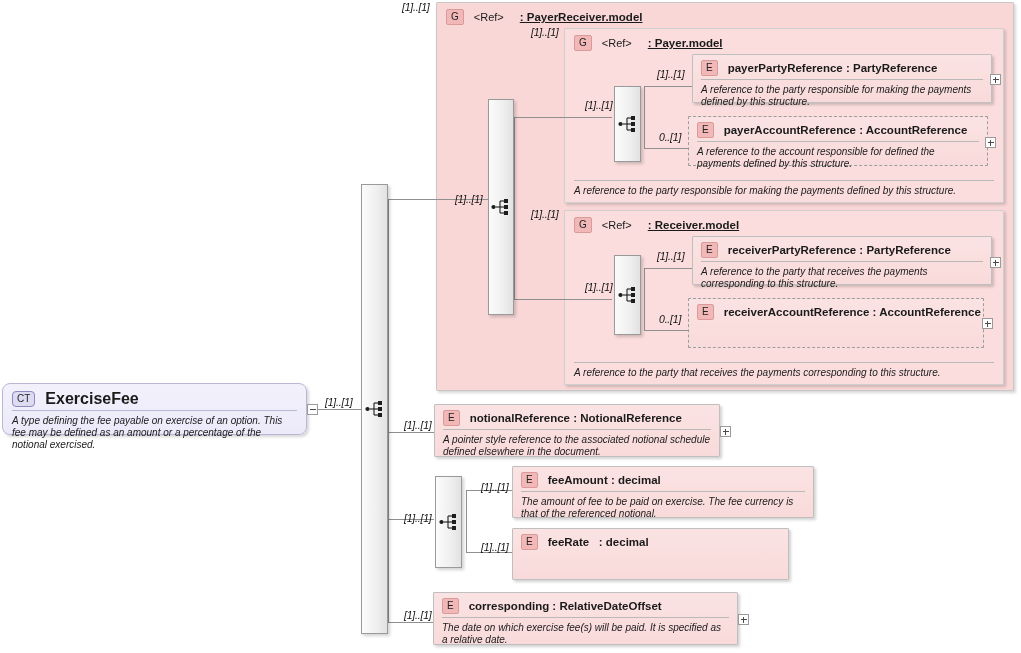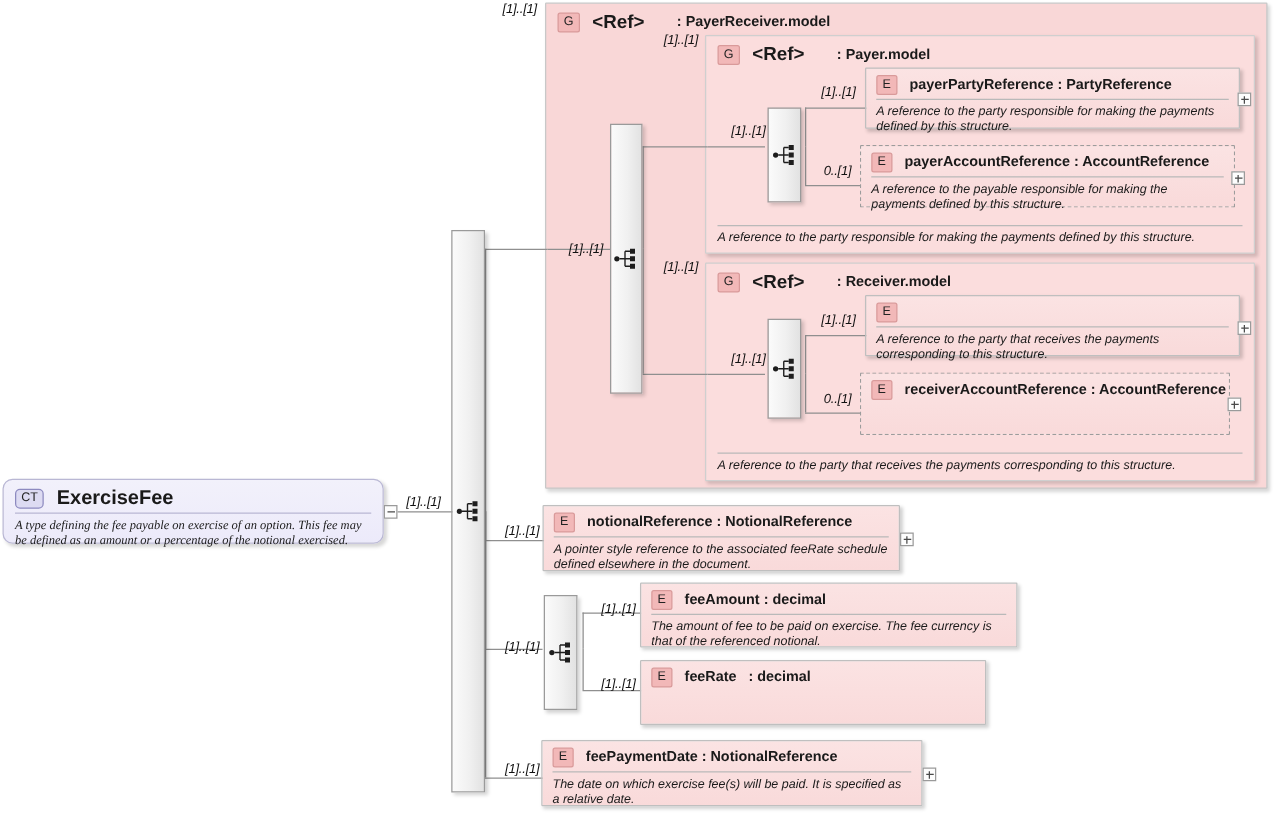--- a/index.html
+++ b/index.html
@@ -57,30 +57,31 @@
     color: #222;
     font-size: 10px;
     line-height: 12px;
     padding: 1px 4px 1px 4px;
     border-radius: 2px;
     font-family: "Liberation Sans", sans-serif;
     text-align: center;
     min-width: 15px;
   }
   .group-ref {
-    font-size: 15px;
-    font-weight: bold;
+    font-size: 11px;
+    font-weight: normal;
     color: #1a1a1a;
     margin-left: 10px;
   }
   .group-name {
     font-size: 11.5px;
     font-weight: bold;
     color: #1a1a1a;
-    margin-left: 26px;
+    margin-left: 16px;
+    text-decoration: underline;
   }
   .group-foot {
     position: absolute;
     left: 9px;
     right: 9px;
     bottom: 5px;
     font-style: italic;
     font-size: 10px;
     color: #1a1a1a;
     border-top: 1px solid #b9b9b9;
@@ -160,21 +161,20 @@
   .ct-doc {
     position: absolute;
     left: 9px; right: 9px;
     top: 26px;
     font-style: italic;
     font-size: 10px;
     line-height: 12px;
     color: #1a1a1a;
     border-top: 1px solid #b9b7d4;
     padding-top: 4px;
-    font-family: Liberation Serif, serif;
   }
 
   
   .compositor {
     position: absolute;
     background: linear-gradient(to right, #fbfbfb 0%, #f0f0f0 55%, #e2e2e2 100%);
     border: 1px solid #9a9a9a;
     box-shadow: 2px 2px 3px rgba(0,0,0,0.18);
     display: flex;
     align-items: center;
@@ -358,46 +358,47 @@
     </div>
     <div class="elem-doc">A reference to the party responsible for making the payments defined by this structure.</div>
   </div>
   <div class="toggle plus" style="left:990px; top:74px;"></div>
 
   <div class="elembox optional" style="left:688px; top:116px; width:300px; height:50px;">
     <div class="elem-head">
       <span class="badge">E</span>
       <span class="elem-name">payerAccountReference : AccountReference</span>
     </div>
-    <div class="elem-doc">A reference to the payable responsible for making the payments defined by this structure.</div>
+    <div class="elem-doc">A reference to the account responsible for defined the payments defined by this structure.</div>
   </div>
   <div class="toggle plus" style="left:985px; top:137px;"></div>
 
   <div class="elembox" style="left:692px; top:236px; width:300px; height:49px;">
     <div class="elem-head">
       <span class="badge">E</span>
+      <span class="elem-name">receiverPartyReference : PartyReference</span>
     </div>
     <div class="elem-doc">A reference to the party that receives the payments corresponding to this structure.</div>
   </div>
   <div class="toggle plus" style="left:990px; top:257px;"></div>
 
   <div class="elembox optional" style="left:688px; top:298px; width:296px; height:50px;">
     <div class="elem-head">
       <span class="badge">E</span>
       <span class="elem-name">receiverAccountReference : AccountReference</span>
     </div>
   </div>
   <div class="toggle plus" style="left:982px; top:318px;"></div>
 
   <div class="elembox" style="left:434px; top:404px; width:286px; height:53px;">
     <div class="elem-head">
       <span class="badge">E</span>
       <span class="elem-name">notionalReference : NotionalReference</span>
     </div>
-    <div class="elem-doc">A pointer style reference to the associated feeRate schedule defined elsewhere in the document.</div>
+    <div class="elem-doc">A pointer style reference to the associated notional schedule defined elsewhere in the document.</div>
   </div>
   <div class="toggle plus" style="left:720px; top:426px;"></div>
 
   <div class="elembox" style="left:512px; top:466px; width:302px; height:52px;">
     <div class="elem-head">
       <span class="badge">E</span>
       <span class="elem-name">feeAmount : decimal</span>
     </div>
     <div class="elem-doc">The amount of fee to be paid on exercise. The fee currency is that of the referenced notional.</div>
   </div>
@@ -405,21 +406,21 @@
   <div class="elembox" style="left:512px; top:528px; width:277px; height:52px;">
     <div class="elem-head">
       <span class="badge">E</span>
       <span class="elem-name">feeRate   : decimal</span>
     </div>
   </div>
 
   <div class="elembox" style="left:433px; top:592px; width:305px; height:53px;">
     <div class="elem-head">
       <span class="badge">E</span>
-      <span class="elem-name">feePaymentDate : NotionalReference</span>
+      <span class="elem-name">corresponding : RelativeDateOffset</span>
     </div>
     <div class="elem-doc">The date on which exercise fee(s) will be paid. It is specified as a relative date.</div>
   </div>
   <div class="toggle plus" style="left:738px; top:614px;"></div>
 
   <div class="card" style="left:402px; top:1px;">[1]..[1]</div>
   <div class="card" style="left:531px; top:26px;">[1]..[1]</div>
   <div class="card" style="left:657px; top:68px;">[1]..[1]</div>
   <div class="card" style="left:585px; top:99px;">[1]..[1]</div>
   <div class="card" style="left:659px; top:131px;">0..[1]</div>

